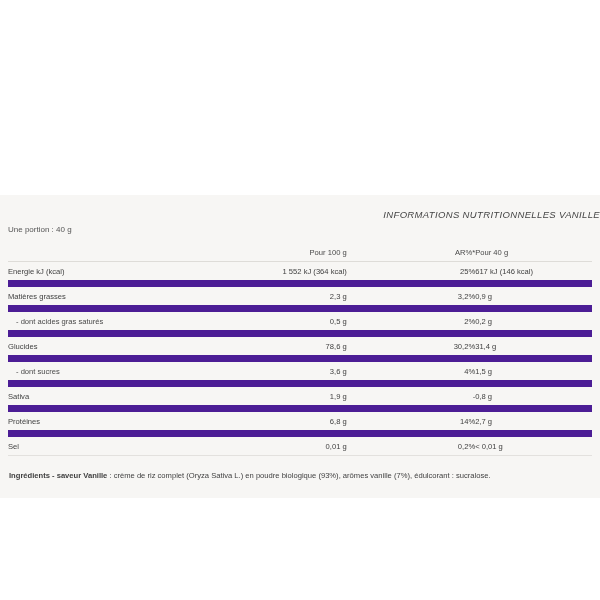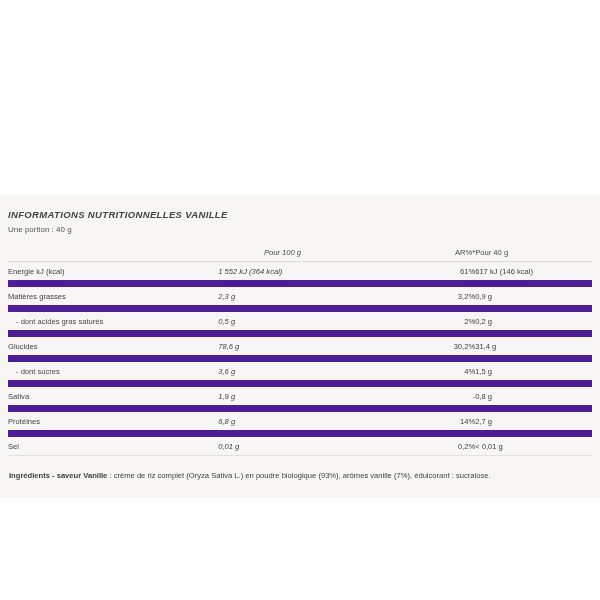--- a/index.html
+++ b/index.html
@@ -19,25 +19,26 @@
     left: 0;
     top: 195px;
     width: 600px;
     background: #f7f6f4;
     padding: 0 0 10px 0;
     box-sizing: border-box;
   }
   .title {
     font-size: 9.5px;
     font-style: italic;
-    font-weight: bold;
+    font-weight: normal;
     letter-spacing: 0.35px;
     color: #444444;
     padding: 14px 0 0 8px;
     margin: 0;
+    text-align: right;
   }
   .portion {
     font-size: 8px;
     color: #555555;
     padding: 5px 0 0 8px;
     margin: 0;
   }
   table.nutri {
     width: 584px;
     margin: 9px 8px 0 8px;
@@ -56,24 +57,24 @@
     color: #4a4a4a;
     font-size: 7.6px;
   }
   .c-label {
     text-align: left;
     padding-left: 1px;
     width: 36%;
     color: #3f3f3f;
   }
   .c-100 {
+    text-align: right;
     width: 22%;
     padding-right: 48px;
     color: #3f3f3f;
-    font-style: italic;
   }
   .c-ar {
     text-align: right;
     width: 22%;
     padding-right: 38px;
     color: #3f3f3f;
   }
   .c-40 {
     text-align: left;
     width: 20%;
@@ -111,21 +112,21 @@
         <th class="c-label"></th>
         <th class="c-100">Pour 100 g</th>
         <th class="c-ar">AR%*</th>
         <th class="c-40">Pour 40 g</th>
       </tr>
     </thead>
     <tbody id="nutri-body">
         <tr>
           <td class="c-label">Energie kJ (kcal)</td>
           <td class="c-100">1 552 kJ (364 kcal)</td>
-          <td class="c-ar">61%</td>
+          <td class="c-ar">25%</td>
           <td class="c-40">617 kJ (146 kcal)</td>
         </tr>
         <tr>
           <td class="c-label">Matières grasses</td>
           <td class="c-100">2,3 g</td>
           <td class="c-ar">3,2%</td>
           <td class="c-40">0,9 g</td>
         </tr>
         <tr class="sub">
           <td class="c-label">- dont acides gras saturés</td>

